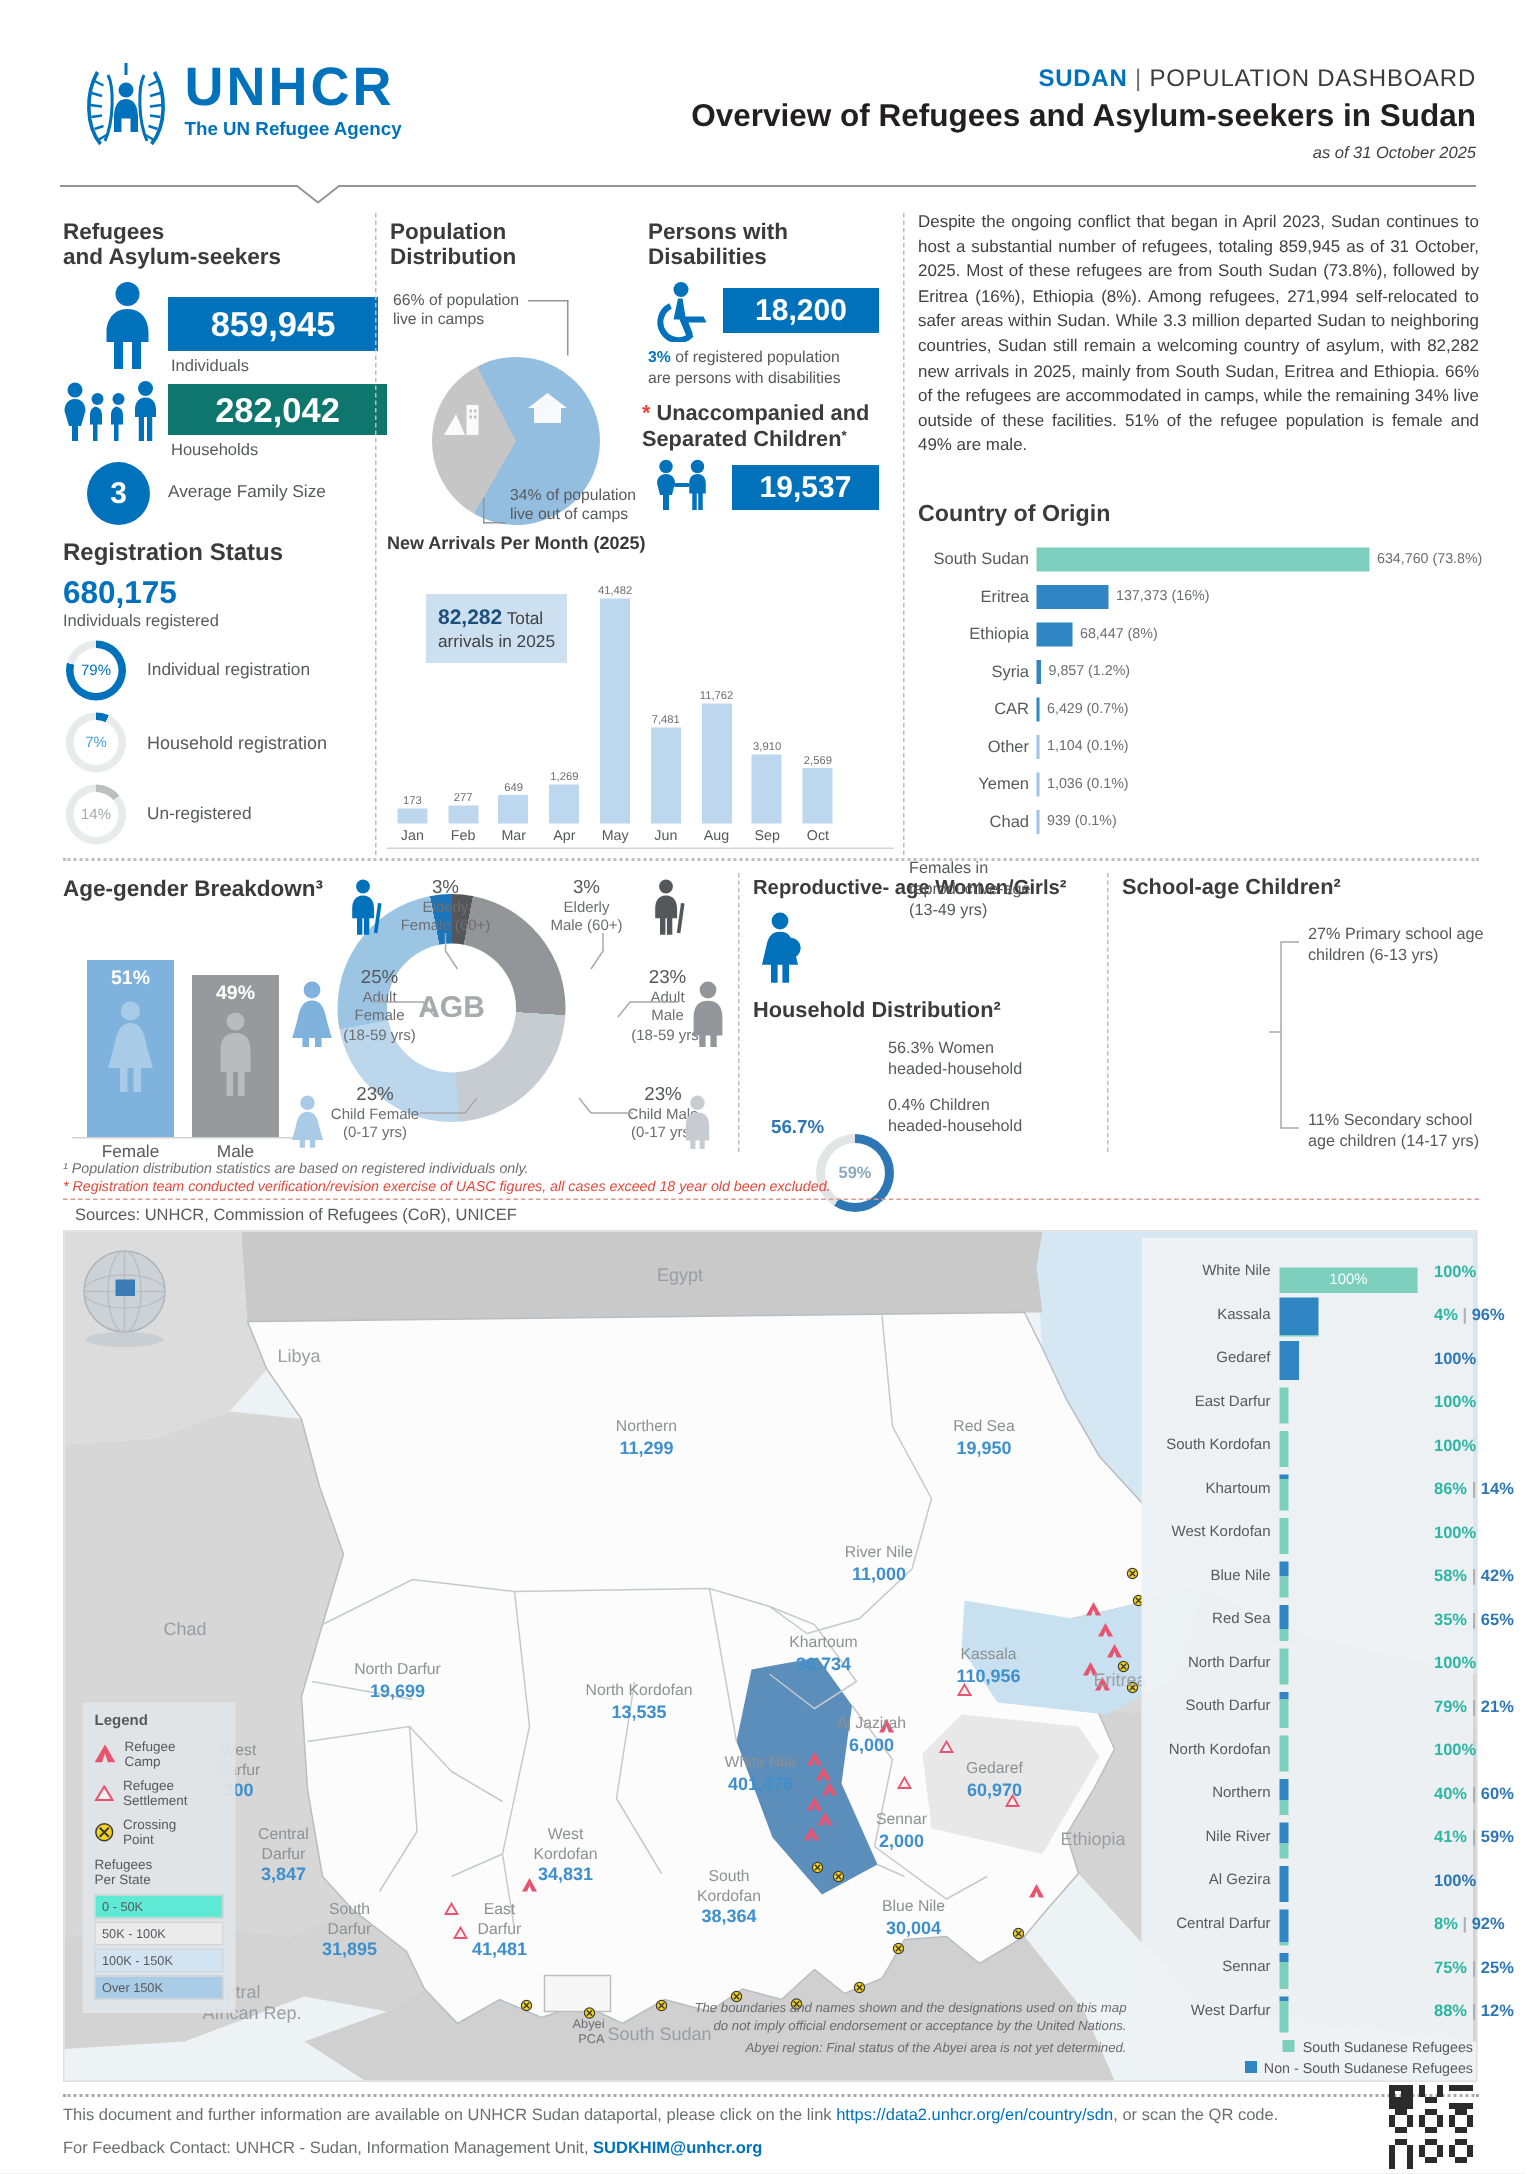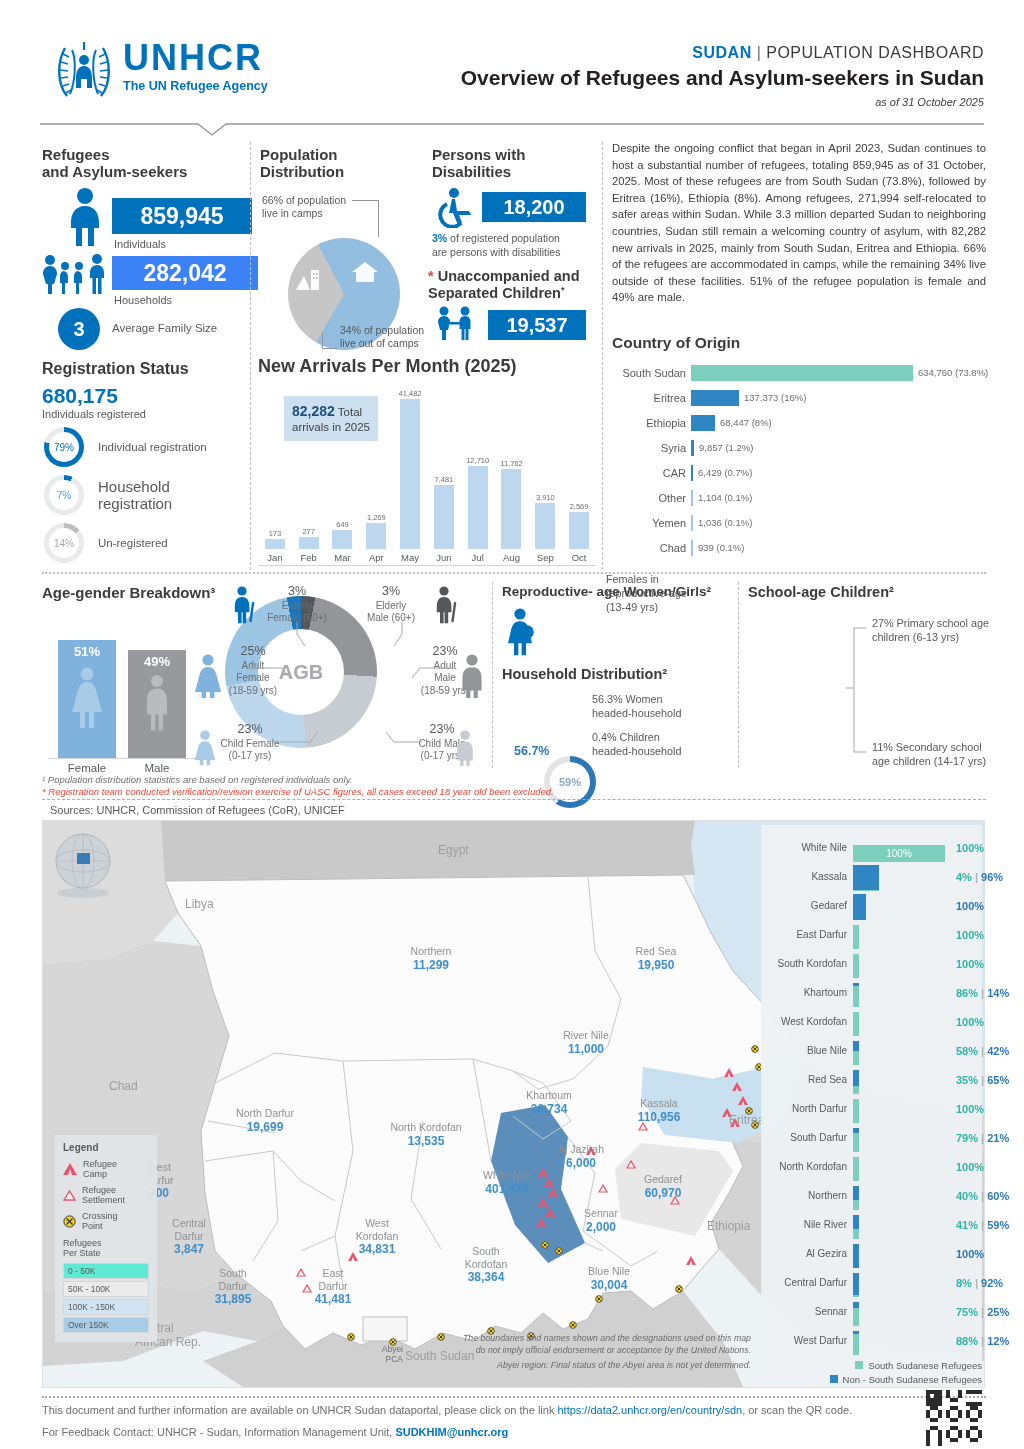--- a/index.html
+++ b/index.html
@@ -88,21 +88,21 @@
       <circle cx="8" cy="6" r="5"></circle>
         <path d="M8,12 c-5,0 -7,4 -7,8 l3,10 h2 v10 h4 v-10 h2 l3,-10 c0,-4 -2,-8 -7,-8 z"></path>
       <circle cx="23" cy="12" r="4"></circle>
         <path d="M23,17 c-4,0 -5,3 -5,6 v6 h2 v11 h3 v-11 h3 v-6 c0,-3 -1,-6 -6,-6 z"></path>
       <circle cx="37" cy="12" r="4"></circle>
         <path d="M37,17 c-4,0 -5,3 -5,6 v6 h2 v11 h3 v-11 h3 v-6 c0,-3 -1,-6 -6,-6 z"></path>
       <circle cx="55" cy="5" r="5"></circle>
         <path d="M55,11 c-5,0 -7,4 -7,8 v5 h2.5 v16 h3.5 v-16 h2 v16 h3.5 v-16 h2.5 v-5 c0,-4 -2,-8 -7,-8 z"></path>
     </g>
   </svg>
-  <div class="abs valbox" style="left:112px;top:256px;width:146px;height:34px;font-size:23px;background:#3b82f6;">282,042</div>
+  <div class="abs valbox" style="left:112px;top:256px;width:146px;height:34px;font-size:23px;background:#0f766e;">282,042</div>
   <div class="abs small-lbl" style="left:114px;top:294px;">Households</div>
 
   <div class="abs valbox" style="left:58px;top:308px;width:42px;height:42px;border-radius:50%;font-size:20px;">3</div>
   <div class="abs small-lbl" style="left:112px;top:322px;font-size:11.5px;">Average Family Size</div>
 
   <div class="abs sec-h" style="left:42px;top:360px;font-size:16px;">Registration Status</div>
   <div class="abs" style="left:42px;top:384px;font-size:21px;font-weight:bold;color:#0072BC;">680,175</div>
   <div class="abs small-lbl" style="left:42px;top:408px;">Individuals registered</div>
 
   <div class="abs" id="reg-rings" style="left:44px;top:426px;width:200px;">
@@ -113,21 +113,21 @@
           </div>
         </div>
         <div style="margin-left: 14px; font-size: 11.5px; color: rgb(88, 89, 91);">Individual registration</div>
       </div>
       <div style="display: flex; align-items: center; margin-bottom: 6px; height: 42px;">
         <div class="ring" style="width: 40px; height: 40px; background: conic-gradient(rgb(0, 114, 188) 0deg, rgb(0, 114, 188) 7%, rgb(233, 234, 235) 7%, rgb(233, 234, 235) 100%); flex: 0 0 auto;">
           <div class="hole" style="left: 5px; top: 5px; width: 30px; height: 30px;">
             <span style="font-size: 10px; color: rgb(77, 159, 214);">7%</span>
           </div>
         </div>
-        <div style="margin-left: 14px; font-size: 15px; color: rgb(88, 89, 91);">Household registration</div>
+        <div style="margin-left: 14px; font-size: 12px; color: rgb(88, 89, 91);">Household registration</div>
       </div>
       <div style="display: flex; align-items: center; margin-bottom: 6px; height: 42px;">
         <div class="ring" style="width: 40px; height: 40px; background: conic-gradient(rgb(188, 190, 192) 0deg, rgb(188, 190, 192) 14%, rgb(233, 234, 235) 14%, rgb(233, 234, 235) 100%); flex: 0 0 auto;">
           <div class="hole" style="left: 5px; top: 5px; width: 30px; height: 30px;">
             <span style="font-size: 10px; color: rgb(167, 169, 172);">14%</span>
           </div>
         </div>
         <div style="margin-left: 14px; font-size: 11.5px; color: rgb(88, 89, 91);">Un-registered</div>
       </div>
     </div>
@@ -176,21 +176,21 @@
     <g fill="#0072BC">
       <circle cx="12" cy="5" r="4.5"></circle>
         <path d="M12,10 c-4,0 -6,3 -6,6 l2,8 h2 v10 h4 v-10 h2 l2,-8 c0,-3 -2,-6 -6,-6 z"></path>
       <circle cx="33" cy="5" r="4.5"></circle>
         <path d="M33,10 c-4,0 -5.5,3 -5.5,6 v7 h2 v11 h3 v-11 h1 v11 h3 v-11 h2 v-7 c0,-3 -1.5,-6 -5.5,-6 z"></path>
       <rect x="17" y="16" width="11" height="2.6" rx="1.3"></rect>
     </g>
   </svg>
   <div class="abs valbox" style="left:488px;top:310px;width:98px;height:30px;font-size:20px;">19,537</div>
 
-  <div class="abs sec-h" style="left:258px;top:356px;font-size:18px;">New Arrivals Per Month (2025)</div>
+  <div class="abs sec-h" style="left:258px;top:356px;font-size:12px;">New Arrivals Per Month (2025)</div>
   <div class="abs" id="arrivals-bars" style="left:258px;top:378px;width:338px;height:188px;display:flex;align-items:flex-end;gap:0;border-bottom:1px solid #D1D3D4;box-sizing:border-box;">
       <div class="barslot" style="width: 33.8px; height: 100%;">
         <div style="font-size: 7.5px; color: rgb(109, 110, 113); margin-bottom: 1px;">173</div>
         <div style="width: 20px; background: rgb(189, 215, 238); height: 10px;"></div>
         <div style="font-size: 9.5px; color: rgb(88, 89, 91); margin: 3px 0px 2px;">Jan</div>
       </div>
       <div class="barslot" style="width: 33.8px; height: 100%;">
         <div style="font-size: 7.5px; color: rgb(109, 110, 113); margin-bottom: 1px;">277</div>
         <div style="width: 20px; background: rgb(189, 215, 238); height: 12px;"></div>
         <div style="font-size: 9.5px; color: rgb(88, 89, 91); margin: 3px 0px 2px;">Feb</div>
@@ -207,25 +207,20 @@
       </div>
       <div class="barslot" style="width: 33.8px; height: 100%;">
         <div style="font-size: 7.5px; color: rgb(109, 110, 113); margin-bottom: 1px;">41,482</div>
         <div style="width: 20px; background: rgb(189, 215, 238); height: 150px;"></div>
         <div style="font-size: 9.5px; color: rgb(88, 89, 91); margin: 3px 0px 2px;">May</div>
       </div>
       <div class="barslot" style="width: 33.8px; height: 100%;">
         <div style="font-size: 7.5px; color: rgb(109, 110, 113); margin-bottom: 1px;">7,481</div>
         <div style="width: 20px; background: rgb(189, 215, 238); height: 64px;"></div>
         <div style="font-size: 9.5px; color: rgb(88, 89, 91); margin: 3px 0px 2px;">Jun</div>
-      </div>
-      <div class="barslot" style="width: 33.8px; height: 100%;">
-        <div style="font-size: 7.5px; color: rgb(109, 110, 113); margin-bottom: 1px;">12,710</div>
-        <div style="width: 20px; background: rgb(189, 215, 238); height: 83px;"></div>
-        <div style="font-size: 9.5px; color: rgb(88, 89, 91); margin: 3px 0px 2px;">Jul</div>
       </div>
       <div class="barslot" style="width: 33.8px; height: 100%;">
         <div style="font-size: 7.5px; color: rgb(109, 110, 113); margin-bottom: 1px;">11,762</div>
         <div style="width: 20px; background: rgb(189, 215, 238); height: 80px;"></div>
         <div style="font-size: 9.5px; color: rgb(88, 89, 91); margin: 3px 0px 2px;">Aug</div>
       </div>
       <div class="barslot" style="width: 33.8px; height: 100%;">
         <div style="font-size: 7.5px; color: rgb(109, 110, 113); margin-bottom: 1px;">3,910</div>
         <div style="width: 20px; background: rgb(189, 215, 238); height: 46px;"></div>
         <div style="font-size: 9.5px; color: rgb(88, 89, 91); margin: 3px 0px 2px;">Sep</div>

